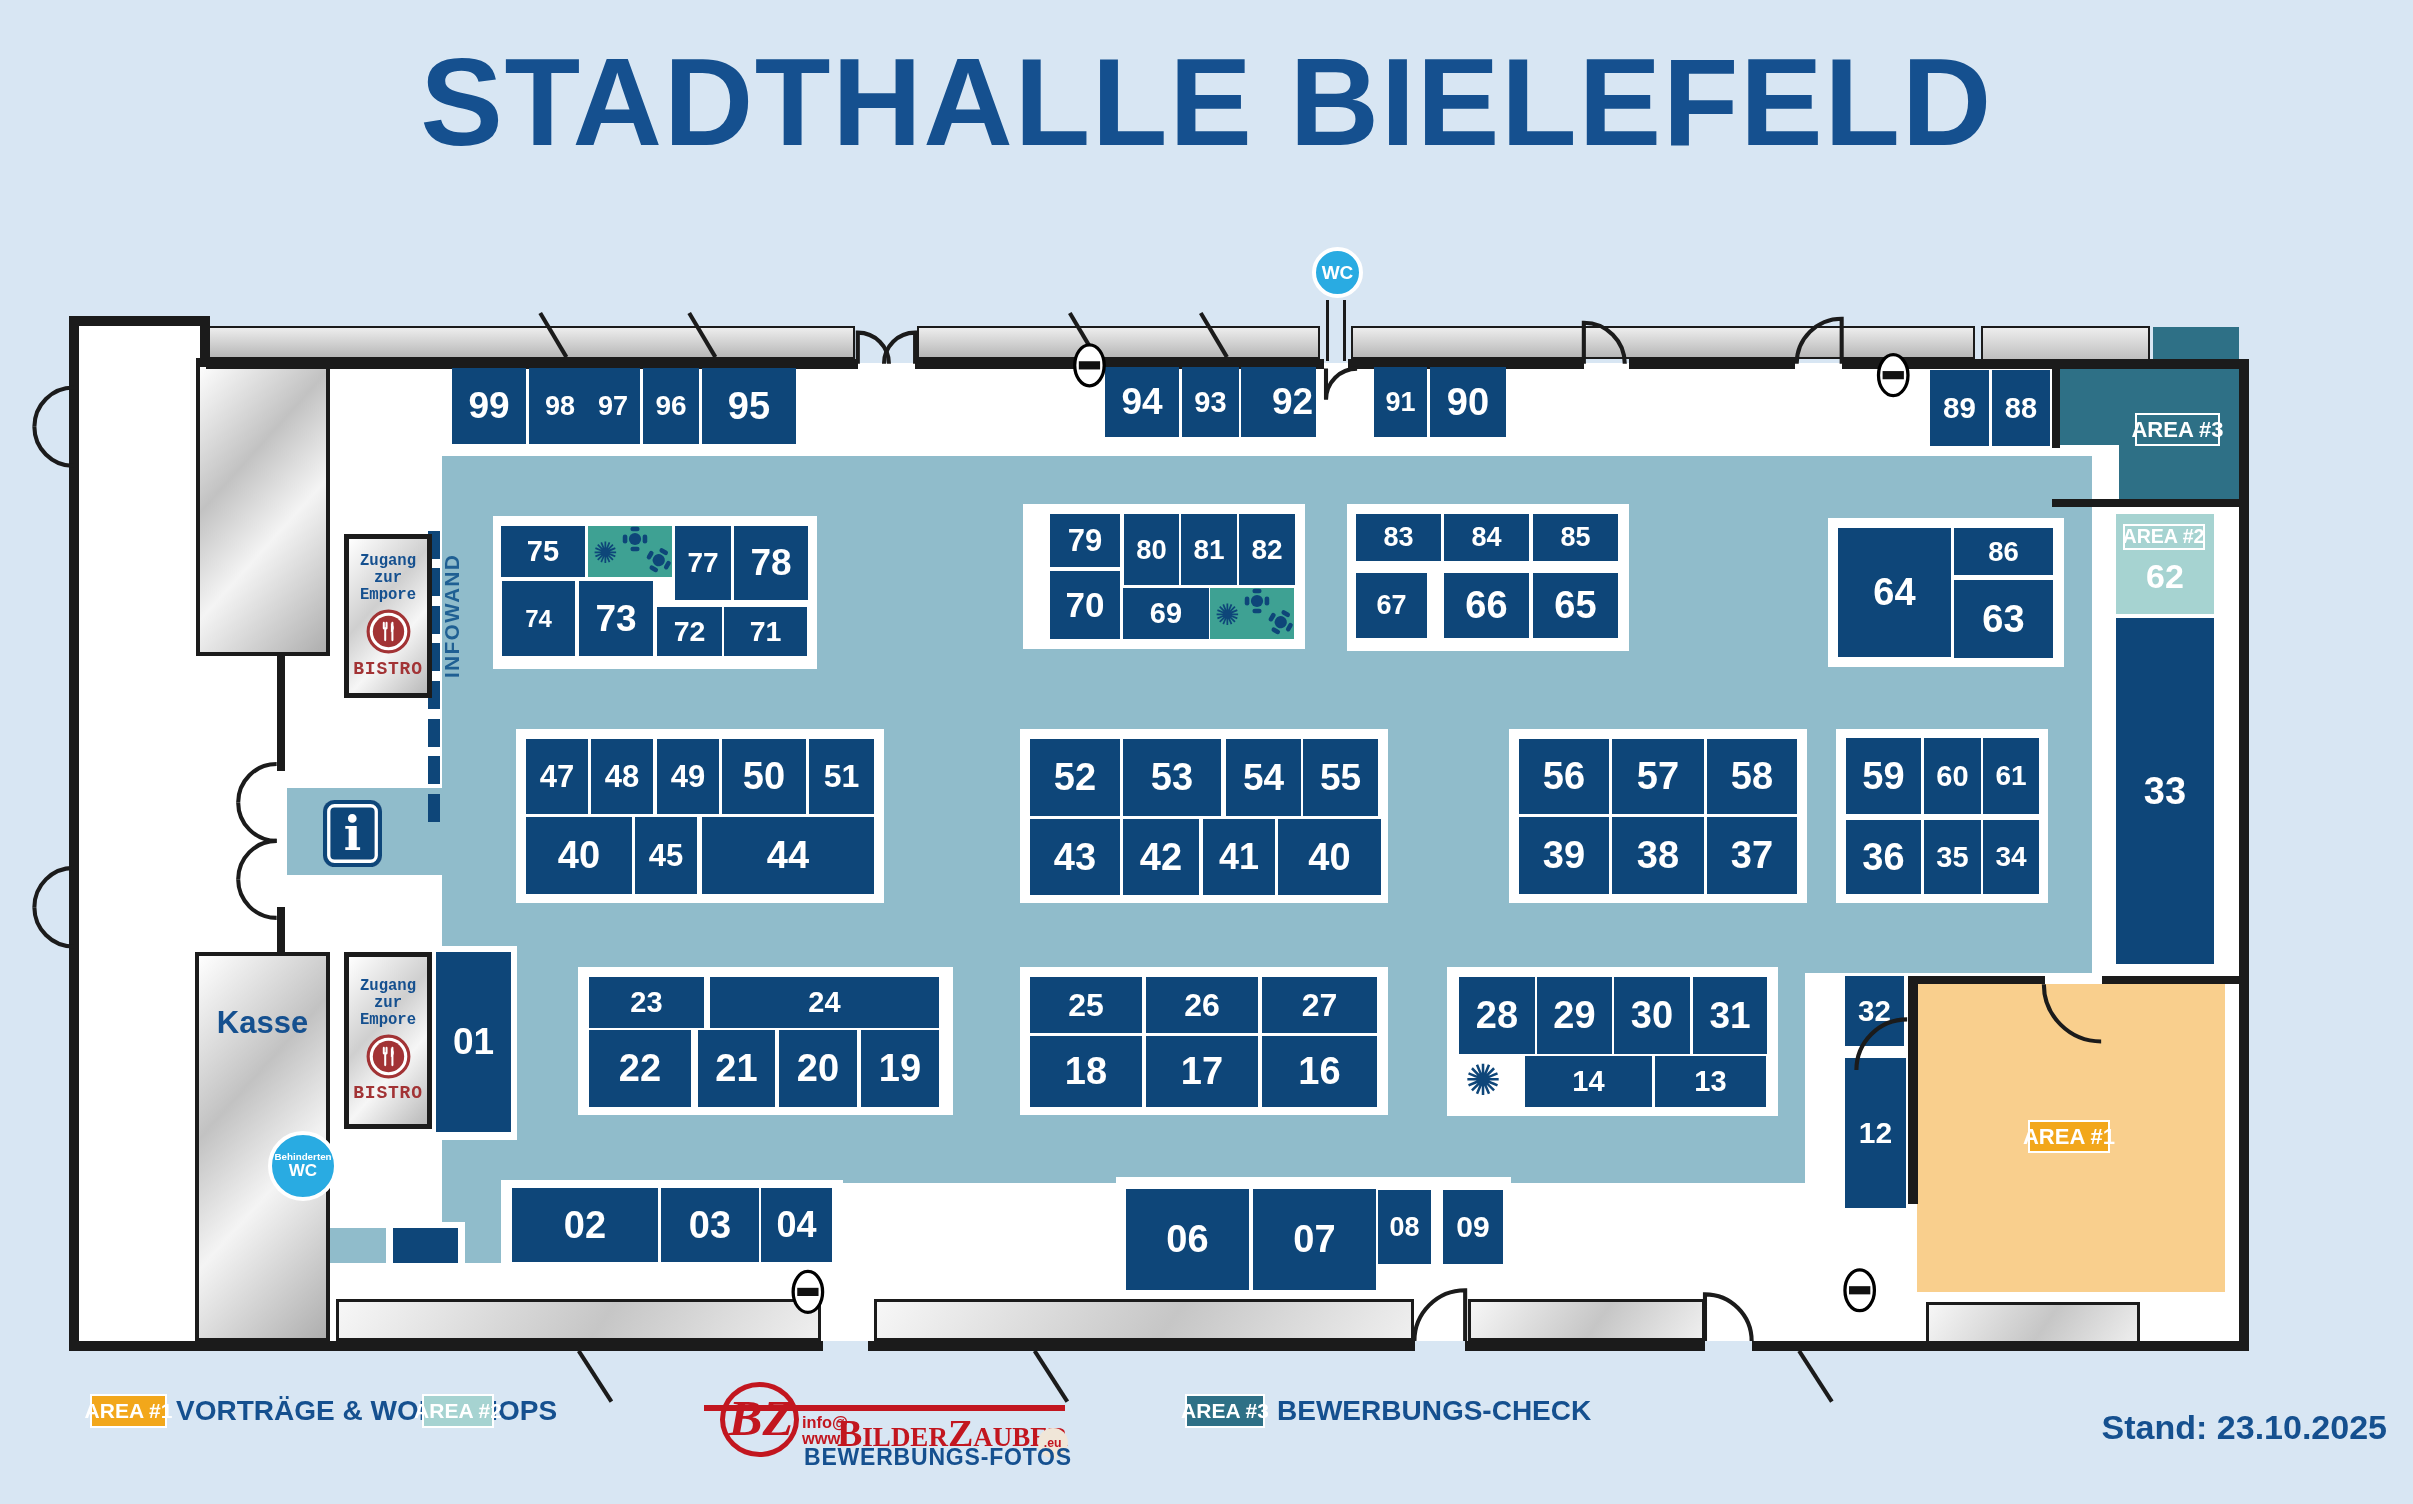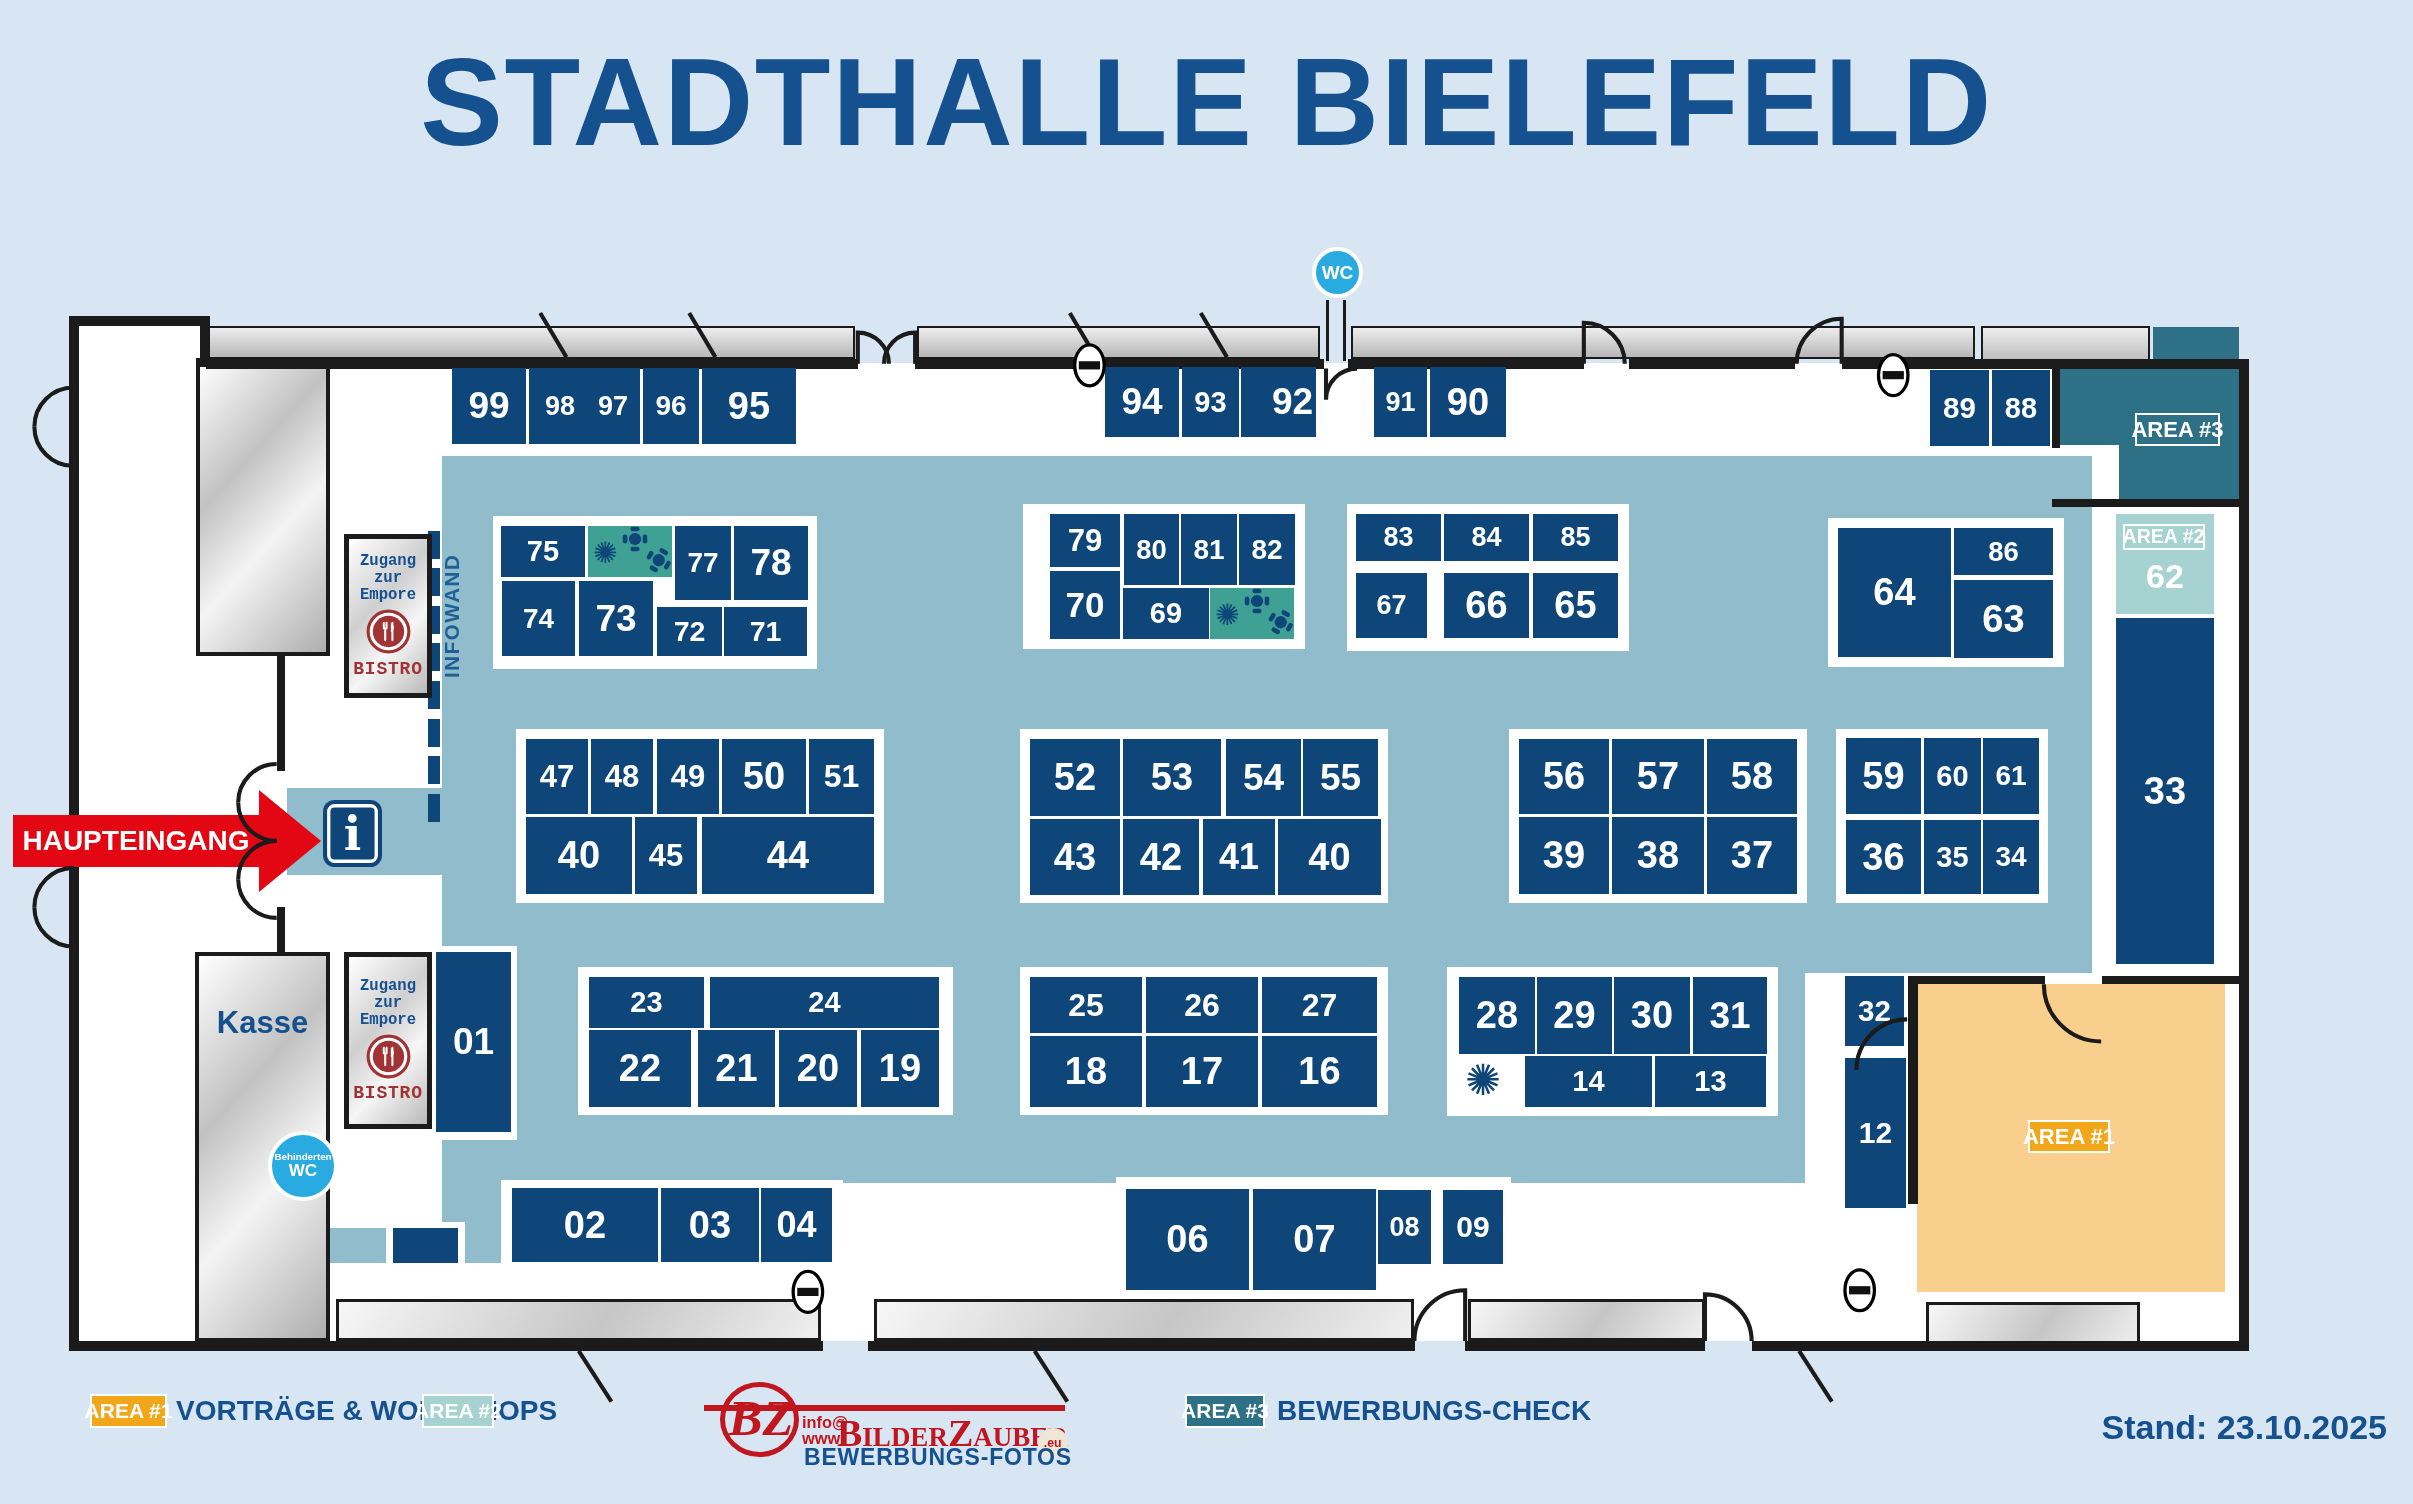--- a/index.html
+++ b/index.html
@@ -125,21 +125,21 @@
       <div class="abs booth" style="left: 1105px; top: 367px; width: 74px; height: 70px; font-size: 37px;">94</div>
       <div class="abs booth" style="left: 1182px; top: 367px; width: 57px; height: 70px; font-size: 29px;">93</div>
       <div class="abs booth" style="left: 1241px; top: 367px; width: 75px; height: 70px; font-size: 37px; padding-left: 28px;">92</div>
       <div class="abs booth" style="left: 1374px; top: 367px; width: 53px; height: 70px; font-size: 27px;">91</div>
       <div class="abs booth" style="left: 1430px; top: 367px; width: 76px; height: 70px; font-size: 38px;">90</div>
       <div class="abs booth" style="left: 1930px; top: 370px; width: 59px; height: 76px; font-size: 29.5px;">89</div>
       <div class="abs booth" style="left: 1992px; top: 370px; width: 58px; height: 76px; font-size: 29px;">88</div>
       <div class="abs booth" style="left: 501px; top: 526px; width: 84px; height: 51px; font-size: 29px;">75</div>
       <div class="abs booth" style="left: 675px; top: 526px; width: 56px; height: 74px; font-size: 28px;">77</div>
       <div class="abs booth" style="left: 734px; top: 526px; width: 74px; height: 74px; font-size: 37px;">78</div>
-      <div class="abs booth" style="left: 502px; top: 581px; width: 73px; height: 75px; font-size: 28px;">74</div>
+      <div class="abs booth" style="left: 502px; top: 581px; width: 73px; height: 75px; font-size: 24px;">74</div>
       <div class="abs booth" style="left: 579px; top: 581px; width: 74px; height: 75px; font-size: 37px;">73</div>
       <div class="abs booth" style="left: 657px; top: 607px; width: 65px; height: 49px; font-size: 28.5px;">72</div>
       <div class="abs booth" style="left: 724px; top: 607px; width: 83px; height: 49px; font-size: 28.5px;">71</div>
       <div class="abs booth" style="left: 1050px; top: 514px; width: 70px; height: 53px; font-size: 31px;">79</div>
       <div class="abs booth" style="left: 1124px; top: 514px; width: 55px; height: 71px; font-size: 27.4px;">80</div>
       <div class="abs booth" style="left: 1181px; top: 514px; width: 56px; height: 71px; font-size: 28px;">81</div>
       <div class="abs booth" style="left: 1239px; top: 514px; width: 56px; height: 71px; font-size: 28px;">82</div>
       <div class="abs booth" style="left: 1050px; top: 571px; width: 70px; height: 68px; font-size: 35px;">70</div>
       <div class="abs booth" style="left: 1123px; top: 588px; width: 86px; height: 51px; font-size: 29px;">69</div>
       <div class="abs booth" style="left: 1356px; top: 514px; width: 85px; height: 47px; font-size: 27px;">83</div>
@@ -296,24 +296,20 @@
       <circle cx="30" cy="30" r="20" fill="#a23335"></circle>
       <g stroke="#fff" stroke-width="2.6" stroke-linecap="round">
         <path d="M24 19 v7 M27.5 19 v7 M25.8 26 v15"></path>
         <path d="M35 19 v22"></path>
       </g>
       <path d="M33 19 c5 3 5 9 0 12 z" fill="#fff"></path>
     </svg>
     <div class="bistro">BISTRO</div>
   </div>
 
-  <div class="abs" style="left:13px;top:790px;width:311px;height:102px;">
-    <div id="arrow-label">HAUPTEINGANG</div>
-    <div id="arrow-head"></div>
-  </div>
   <div id="info-icon" class="abs" style="left:323px;top:800px;width:59px;height:67px;">
     <span>i</span>
   </div>
 
   <svg class="decor" width="2413" height="1505" viewBox="0 0 2948 1838">
     <g stroke="#1b1b1b" stroke-width="5" fill="none">
       <path d="M1048 444 v-38 a38 38 0 0 1 38 38"></path>
       <path d="M1118 444 v-38 a38 38 0 0 0 -38 38"></path>
       <path d="M1617 450 v38 a38 38 0 0 1 38 -38" transform="translate(3,0)"></path>
       <path d="M1935 444 v-50 a50 50 0 0 1 50 50"></path>

